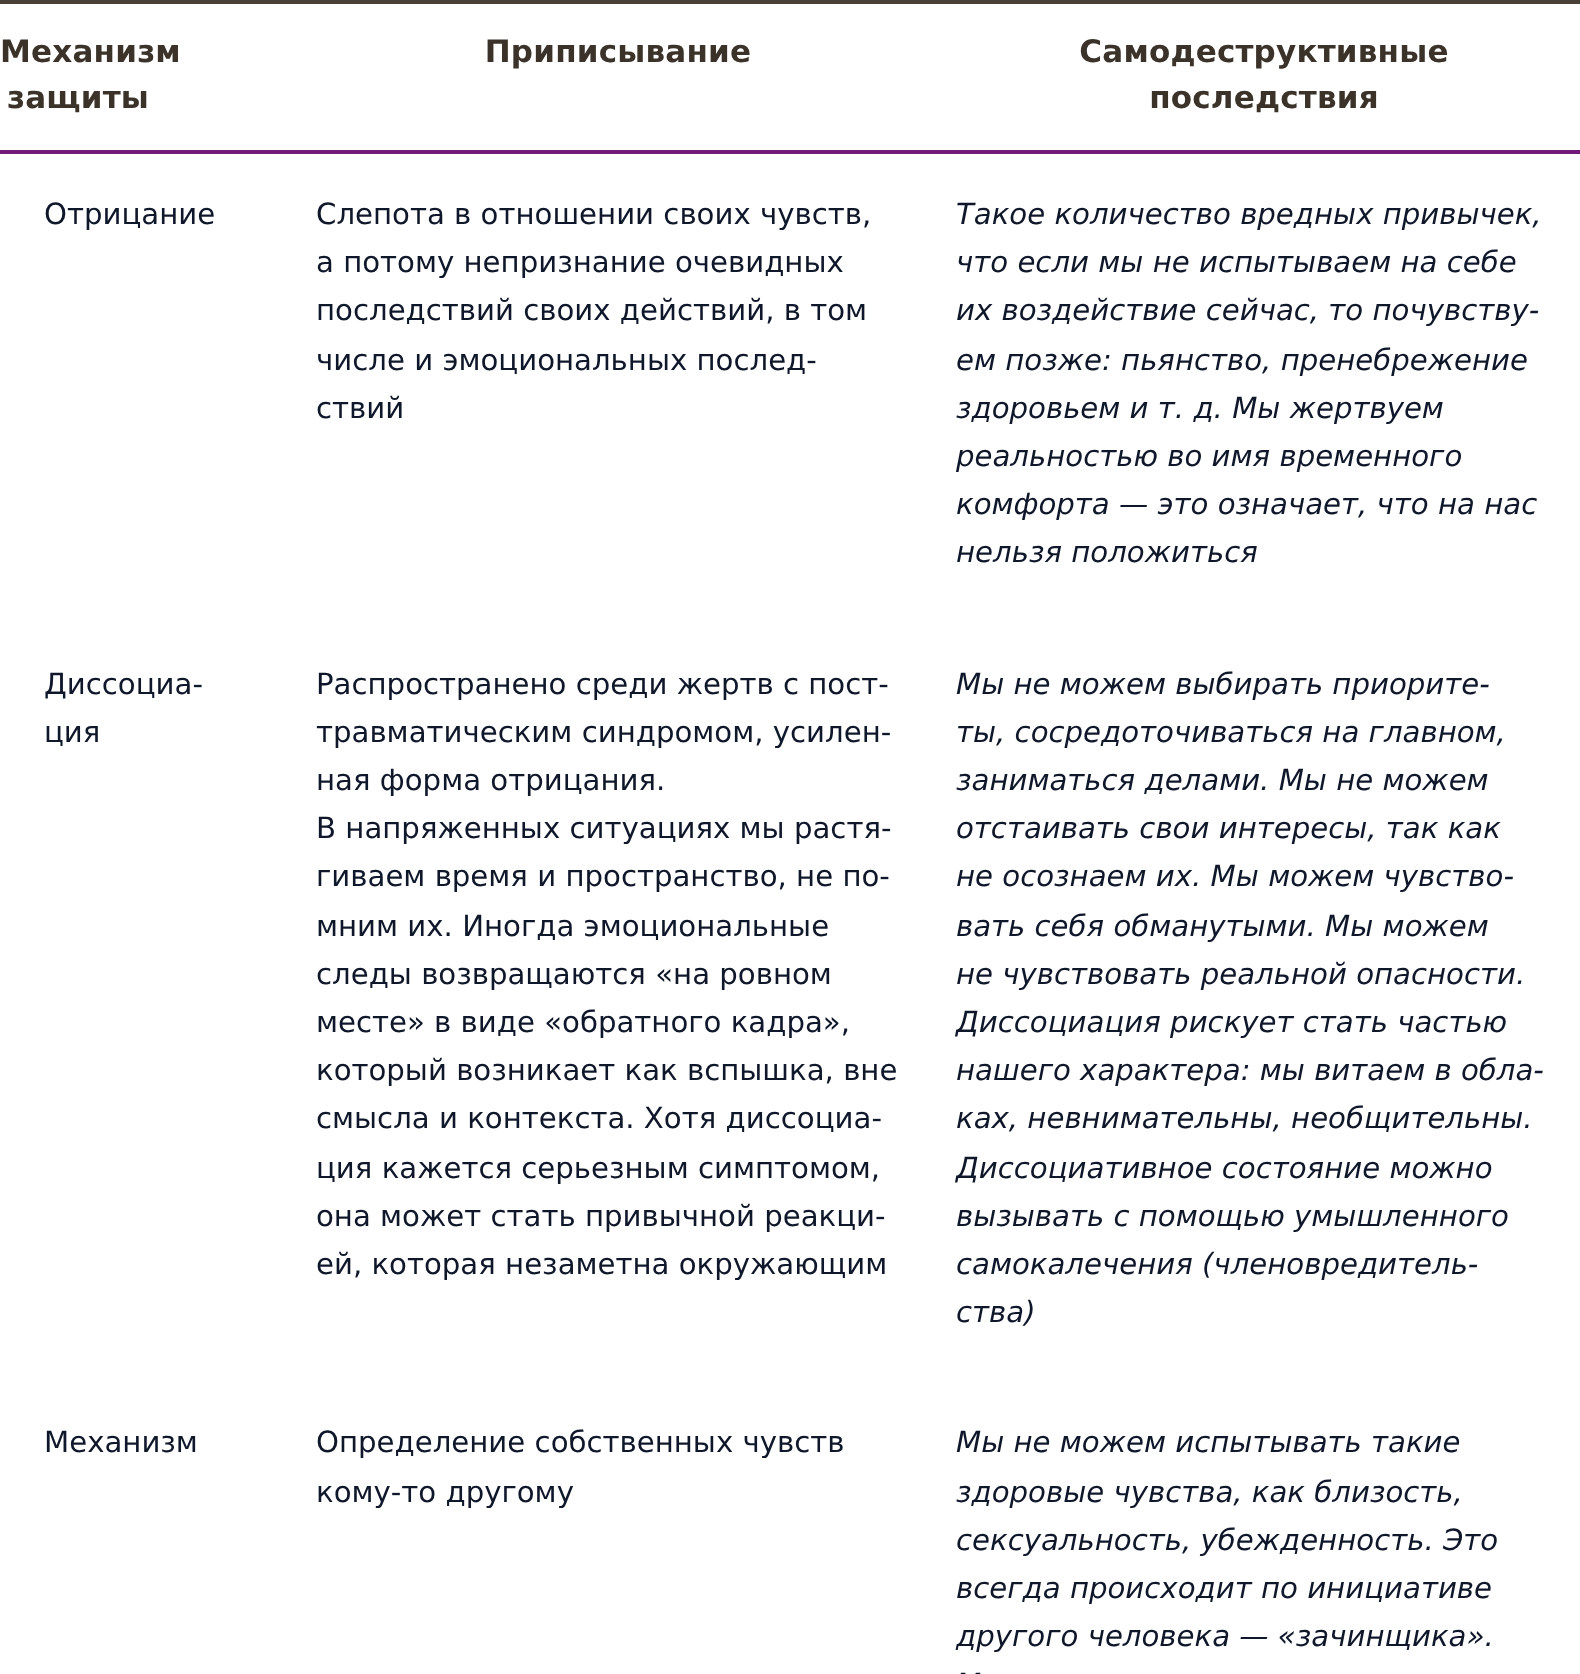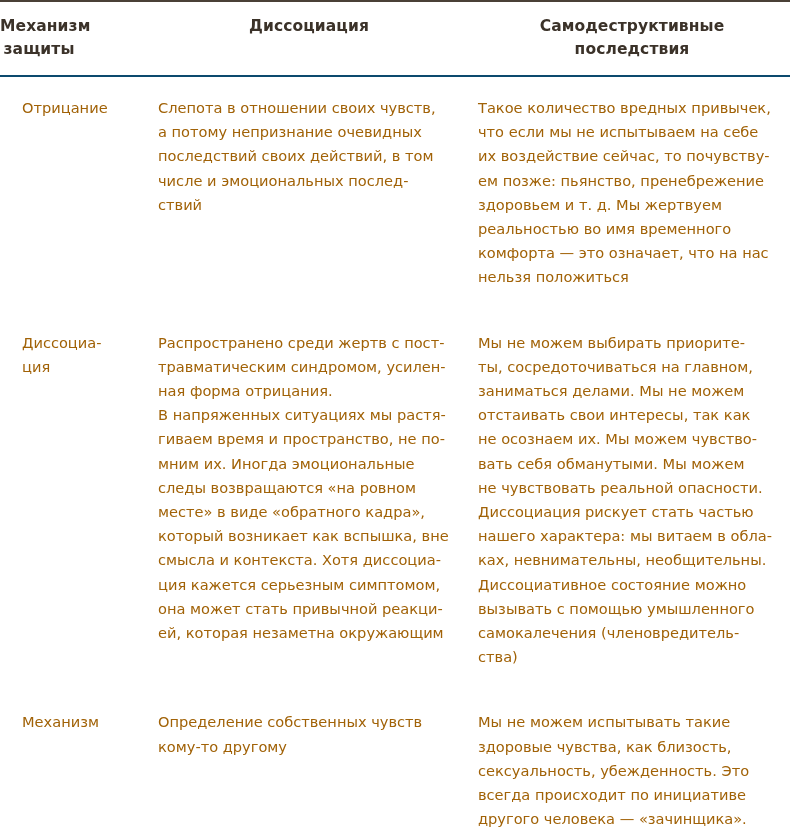--- a/index.html
+++ b/index.html
@@ -31,54 +31,55 @@
     table-layout: fixed;
   }
 
   .defense-table col.c1 { width: 158px; }
   .defense-table col.c2 { width: 312px; }
   .defense-table col.c3 { width: 320px; }
 
   
   thead tr {
     border-top: 2px solid #4a4036;
-    border-bottom: 2px solid #0c4a6e;
+    border-bottom: 2px solid #701a75;
   }
   thead th {
     font-weight: bold;
     font-size: 15.5px;
     line-height: 23px;
     color: #3b3229;
     text-align: center;
     padding: 13px 6px 14px 6px;
     vertical-align: top;
     letter-spacing: 0.1px;
   }
   th.h-mech   { padding-left: 0;  padding-right: 80px; }
   th.h-def    { padding-left: 0;  padding-right: 10px; }
   th.h-cons   { padding-left: 10px; }
 
   
   tbody td {
     vertical-align: top;
     font-size: 14.6px;
     line-height: 24.2px;
-    color: #a16207;
+    color: #0f172a;
     padding: 0;
   }
   tbody tr.row { }
 
   td.col-mech {
     padding: 19px 12px 0 22px;
   }
   td.col-def {
     padding: 19px 14px 0 0;
   }
   td.col-cons {
     padding: 19px 10px 0 8px;
+    font-style: italic;
   }
 
   .cell-text {
     white-space: pre-line;
     margin: 0;
     hyphens: none;
   }
 
   
   .spacer-row td {
@@ -97,21 +98,21 @@
     <colgroup>
       <col class="c1">
       <col class="c2">
       <col class="c3">
     </colgroup>
 
     <thead>
       <tr>
         <th class="h-mech">Механизм
 защиты</th>
-        <th class="h-def">Диссоциация</th>
+        <th class="h-def">Приписывание</th>
         <th class="h-cons">Самодеструктивные
 последствия</th>
       </tr>
     </thead>
 
     <tbody>
 
       <tr class="row">
         <td class="col-mech">
           <p class="cell-text">Отрицание</p>

